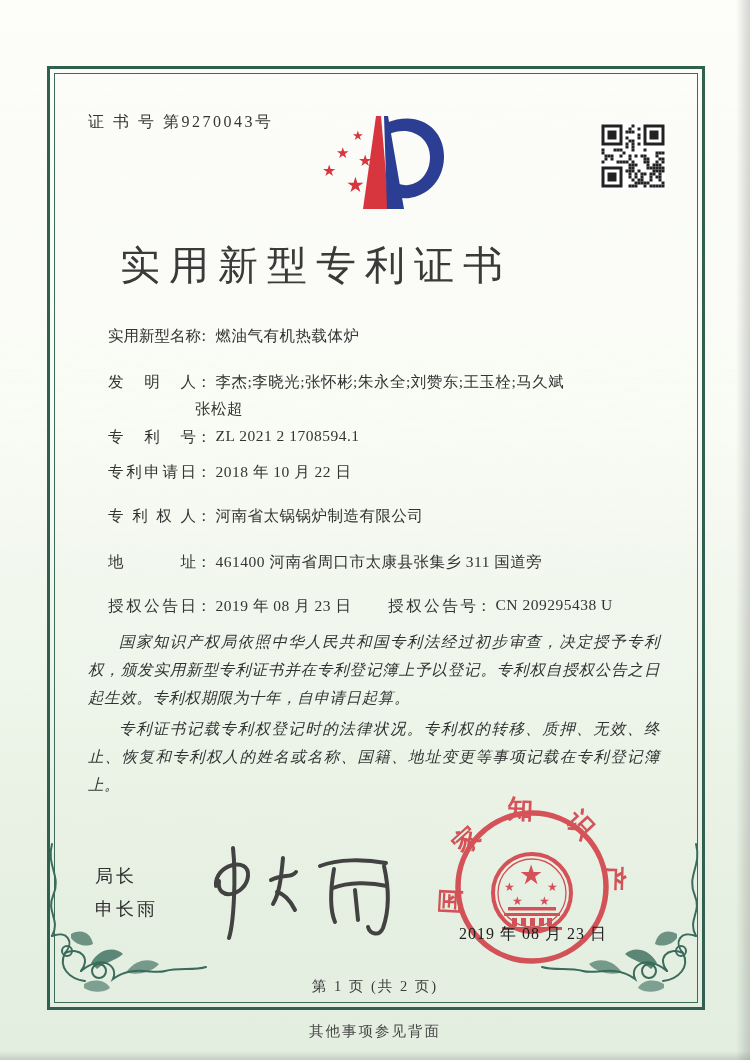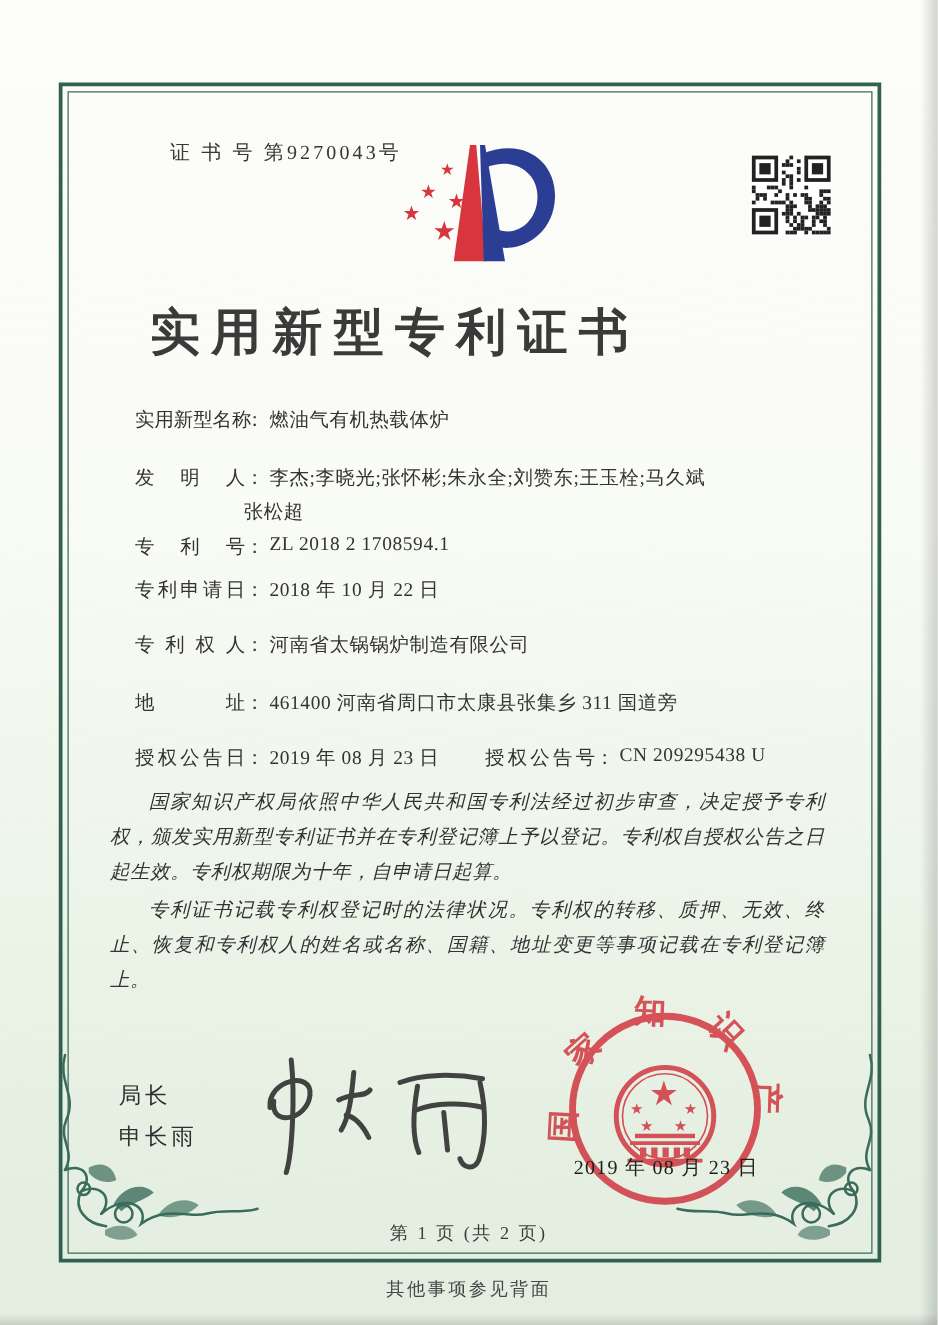--- a/index.html
+++ b/index.html
@@ -4,25 +4,25 @@
 <style>
   html,body{margin:0;padding:0;background:#d9d9d9;}
   .paper{
     position:relative; width:750px; height:1060px; overflow:hidden;
     background:linear-gradient(180deg,#fdfdfa 0%,#f9fbf5 40%,#eef5ea 65%,#e6f0e2 85%,#e3eee0 100%);
     font-family:"Liberation Serif","DejaVu Serif",serif; color:#333;
   }
   .wave-layer{position:absolute;left:0;top:0;width:750px;height:1060px;pointer-events:none;}
   .frame-outer{position:absolute;left:47px;top:66px;width:652px;height:938px;border:3px solid #30604f;}
   .frame-inner{position:absolute;left:4px;top:4px;right:4px;bottom:4px;border:1.5px solid #3c6b59;}
-  .cert-number{position:absolute;left:88px;top:112px;font-size:16px;letter-spacing:2.5px;color:#363636;margin-left:48px;}
+  .cert-number{position:absolute;left:88px;top:112px;font-size:16px;letter-spacing:2.5px;color:#363636;}
   .logo{position:absolute;left:298px;top:110px;}
   .qr{position:absolute;left:600px;top:123px;}
   .title{position:absolute;left:0;top:238px;width:632px;text-align:center;
-         font-size:40px;font-weight:700;letter-spacing:9px;color:#3a3a3a;}
+         font-size:40px;font-weight:400;letter-spacing:9px;color:#3a3a3a;}
   .row{position:absolute;left:88px;display:flex;align-items:flex-start;font-size:15.5px;color:#333;margin-left:20px;}
   .lbl{display:inline-block;width:88px;text-align:justify;text-align-last:justify;white-space:nowrap;}
   .colon{margin:0 4px 0 0;}
   .val{letter-spacing:0.5px;white-space:nowrap;}
   .val-line2{position:absolute;left:195px;font-size:15.5px;letter-spacing:0.5px;}
   .paras{position:absolute;left:88px;top:628px;width:572px;font-size:15.5px;line-height:1.82;
          text-align:justify;color:#333;letter-spacing:0.6px;}
   .paras p{margin:0 0 2px 0;text-indent:2em;font-style:italic;}
   .sig-title{position:absolute;left:95px;top:864px;font-size:18px;letter-spacing:3px;color:#2f2f2f;font-family:Liberation Mono, monospace;}
   .sig-name{position:absolute;left:95px;top:897px;font-size:18px;letter-spacing:3px;color:#2f2f2f;}
@@ -318,21 +318,21 @@
   <div class="row" style="top:372px">
     <span class="lbl">发明人</span>
       <span class="colon">：</span>
       <span class="val">李杰;李晓光;张怀彬;朱永全;刘赞东;王玉栓;马久斌</span>
   </div>
   <div class="val-line2" style="top:399px">张松超</div>
 
   <div class="row" style="top:427px">
     <span class="lbl">专利号</span>
       <span class="colon">：</span>
-      <span class="val">ZL 2018 2 1708594.1</span>
+      <span class="val">ZL 2021 2 1708594.1</span>
   </div>
 
   <div class="row" style="top:462px">
     <span class="lbl">专利申请日</span>
       <span class="colon">：</span>
       <span class="val">2018 年 10 月 22 日</span>
   </div>
 
   <div class="row" style="top:506px">
     <span class="lbl">专利权人</span>

